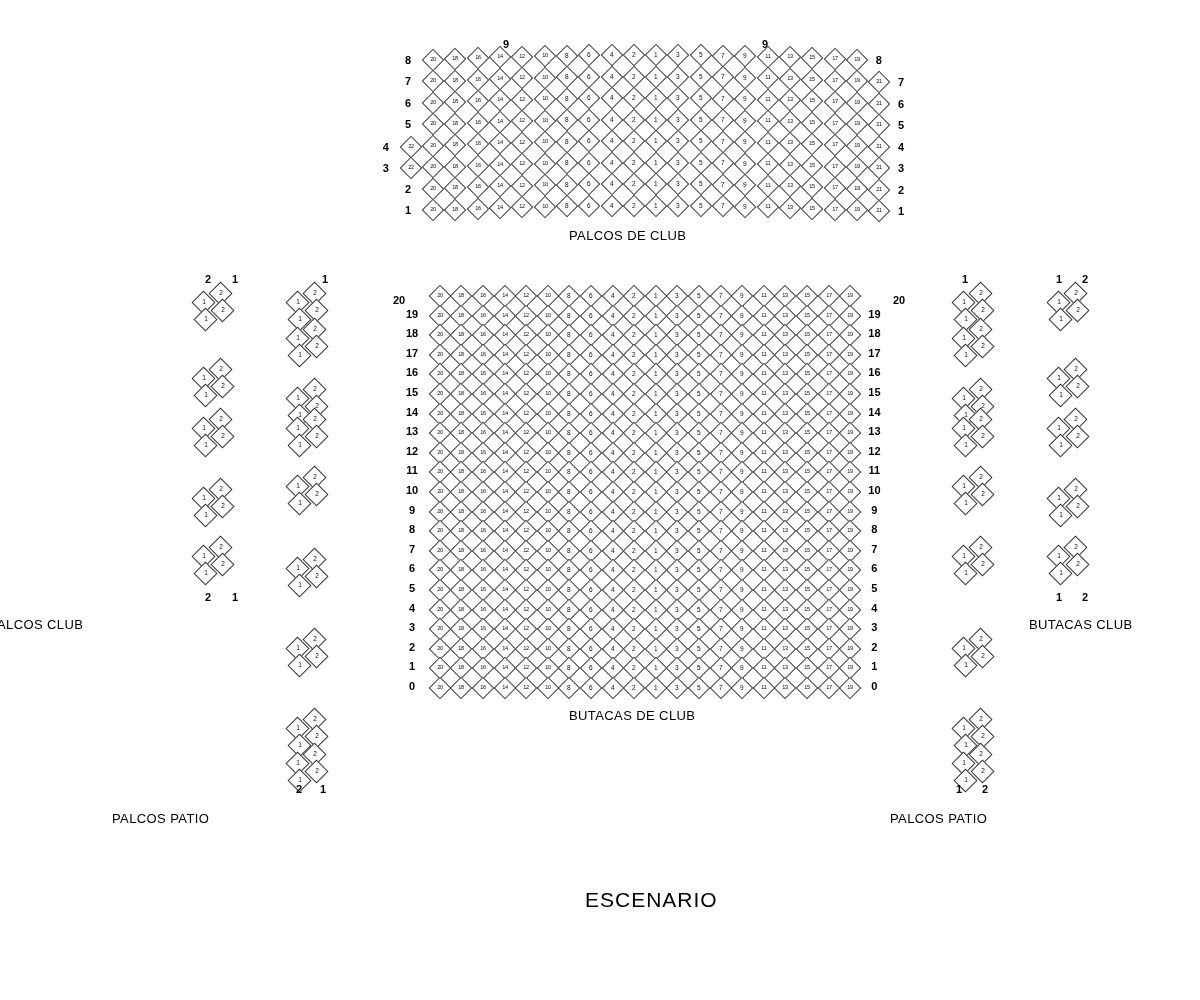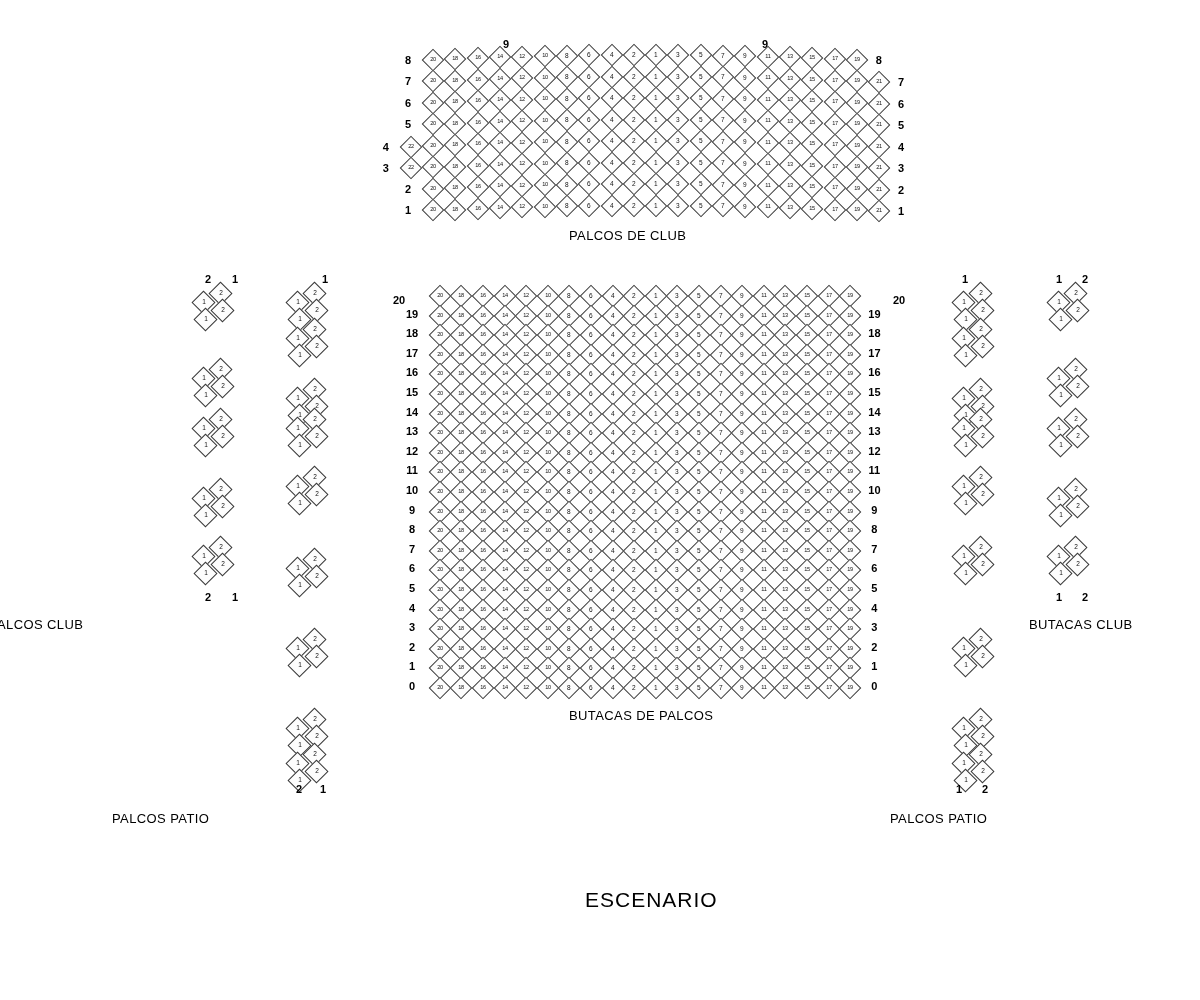--- a/index.html
+++ b/index.html
@@ -80,21 +80,21 @@
 
 <div id="stage">
 
   <div class="abs" id="club-area" style="left:0; top:0; width:1200px; height:250px;"></div>
 
   <div class="collab" style="left:497px; top:38px;">9</div>
   <div class="collab" style="left:756px; top:38px;">9</div>
 
   <div class="blocklab" style="left:569px; top:228px;">PALCOS DE CLUB</div>
 
-  <div class="blocklab" style="left:569px; top:708px;">BUTACAS DE PALCOS</div>
+  <div class="blocklab" style="left:569px; top:708px;">BUTACAS DE CLUB</div>
 
   <div class="rowlab" style="left:388px; top:294px;">20</div>
   <div class="rowlab" style="left:888px; top:294px;">20</div>
 
   <div class="blocklab" style="left:-3px; top:617px; font-size:13px;">ALCOS CLUB</div>
   <div class="blocklab" style="left:1029px; top:617px; font-size:13px;">BUTACAS CLUB</div>
   <div class="blocklab" style="left:112px; top:811px; font-size:13px;">PALCOS PATIO</div>
   <div class="blocklab" style="left:890px; top:811px; font-size:13px;">PALCOS PATIO</div>
 
   <div class="stagelab" style="left:585px; top:888px;">ESCENARIO</div>

